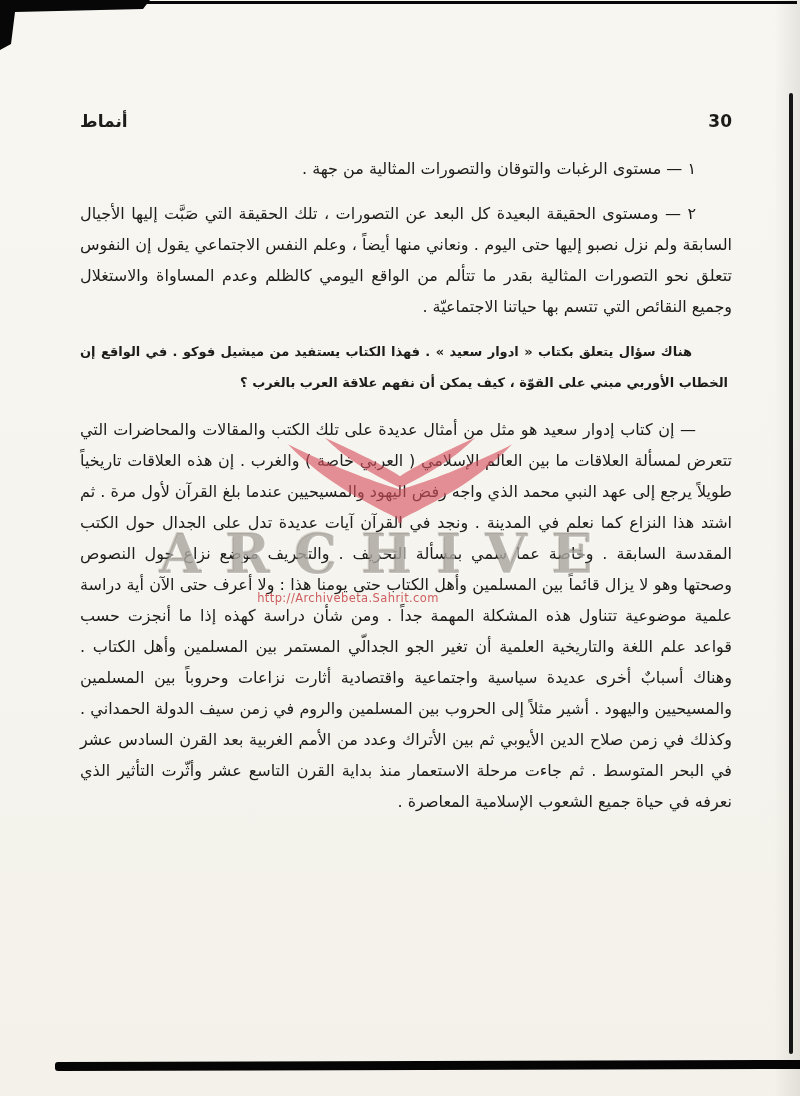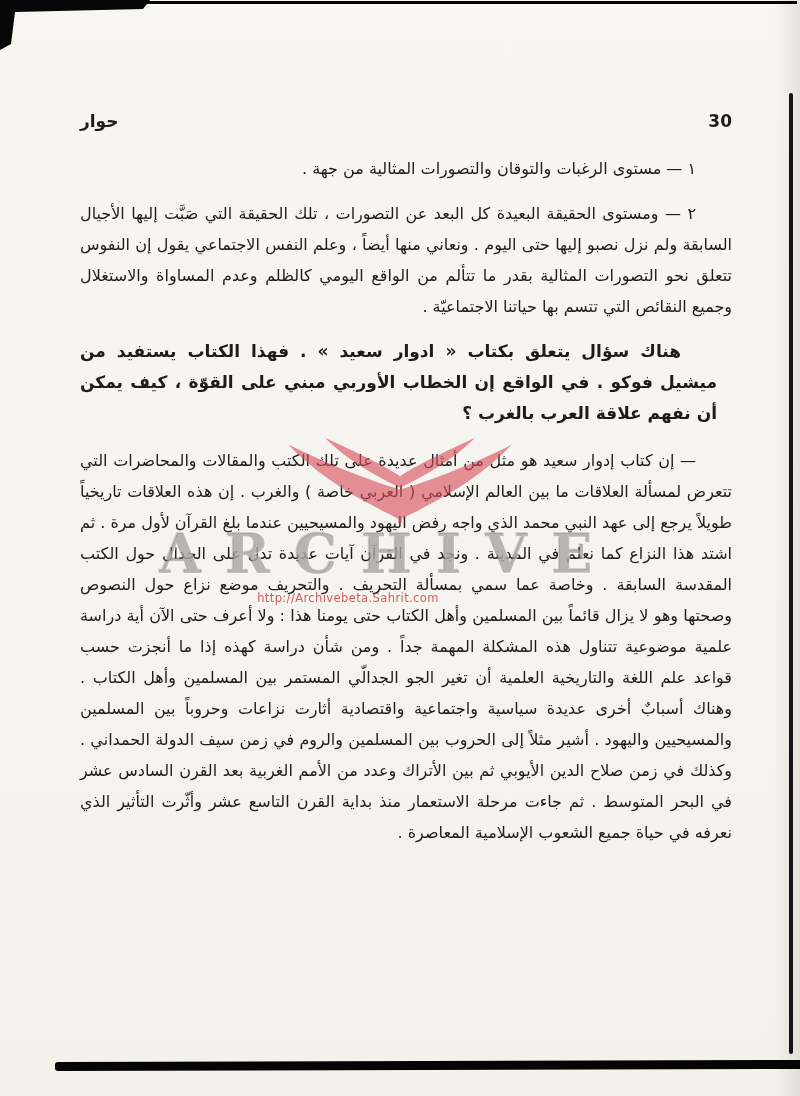--- a/index.html
+++ b/index.html
@@ -28,21 +28,21 @@
     color:#1d1c1a;
     font-size:16px;line-height:31px;
     text-align:justify;
   }
   .header-row{
     display:flex;justify-content:space-between;align-items:baseline;
     font-weight:bold;font-size:17px;
     margin-bottom:16px;
   }
   .content p{margin:0 0 14px 0;text-indent:36px;}
-  p.question{font-weight:bold;font-size:17px;margin:6px 15px 16px 0;}
+  p.question{font-weight:bold;font-size:13px;margin:6px 4px 16px 0;}
 
   
   .watermark{
     position:absolute;z-index:5;
     top:436px;left:0;width:100%;
     text-align:center;pointer-events:none;
   }
   .wm-logo{width:256px;height:92px;opacity:.62;}
   .wm-title{
     font-family:"DejaVu Serif",serif;
@@ -67,21 +67,21 @@
   <svg class="artifact corner-svg" width="160" height="52" viewBox="0 0 160 52">
     <polygon points="0,0 150,0 143,9 15,12 11,44 0,50" fill="#070707"></polygon>
   </svg>
   <div class="artifact right-line"></div>
   <div class="artifact bottom-line"></div>
   <div class="artifact right-shade"></div>
 
   <div class="content">
     <div class="header-row">
       <span>30</span>
-      <span>حوار</span>
+      <span>أنماط</span>
     </div>
 
     <p>١ — مستوى الرغبات والتوقان والتصورات المثالية من جهة .</p>
     <p>٢ — ومستوى الحقيقة البعيدة كل البعد عن التصورات ، تلك الحقيقة التي صَبَّت إليها الأجيال السابقة ولم نزل نصبو إليها حتى اليوم . ونعاني منها أيضاً ، وعلم النفس الاجتماعي يقول إن النفوس تتعلق نحو التصورات المثالية بقدر ما تتألم من الواقع اليومي كالظلم وعدم المساواة والاستغلال وجميع النقائص التي تتسم بها حياتنا الاجتماعيّة .</p>
     <p class="question">هناك سؤال يتعلق بكتاب « ادوار سعيد » . فهذا الكتاب يستفيد من ميشيل فوكو . في الواقع إن الخطاب الأوربي مبني على القوّة ، كيف يمكن أن نفهم علاقة العرب بالغرب ؟</p>
     <p>— إن كتاب إدوار سعيد هو مثل من أمثال عديدة على تلك الكتب والمقالات والمحاضرات التي تتعرض لمسألة العلاقات ما بين العالم الإسلامي ( العربي خاصة ) والغرب . إن هذه العلاقات تاريخياً طويلاً يرجع إلى عهد النبي محمد الذي واجه رفض اليهود والمسيحيين عندما بلغ القرآن لأول مرة . ثم اشتد هذا النزاع كما نعلم في المدينة . ونجد في القرآن آيات عديدة تدل على الجدال حول الكتب المقدسة السابقة . وخاصة عما سمي بمسألة التحريف . والتحريف موضع نزاع حول النصوص وصحتها وهو لا يزال قائماً بين المسلمين وأهل الكتاب حتى يومنا هذا : ولا أعرف حتى الآن أية دراسة علمية موضوعية تتناول هذه المشكلة المهمة جداً . ومن شأن دراسة كهذه إذا ما أنجزت حسب قواعد علم اللغة والتاريخية العلمية أن تغير الجو الجدالّي المستمر بين المسلمين وأهل الكتاب . وهناك أسبابٌ أخرى عديدة سياسية واجتماعية واقتصادية أثارت نزاعات وحروباً بين المسلمين والمسيحيين واليهود . أشير مثلاً إلى الحروب بين المسلمين والروم في زمن سيف الدولة الحمداني . وكذلك في زمن صلاح الدين الأيوبي ثم بين الأتراك وعدد من الأمم الغربية بعد القرن السادس عشر في البحر المتوسط . ثم جاءت مرحلة الاستعمار منذ بداية القرن التاسع عشر وأثّرت التأثير الذي نعرفه في حياة جميع الشعوب الإسلامية المعاصرة .</p>
   </div>
 
   <div class="watermark">
     <svg class="wm-logo" viewBox="0 0 300 110" xmlns="http://www.w3.org/2000/svg">

